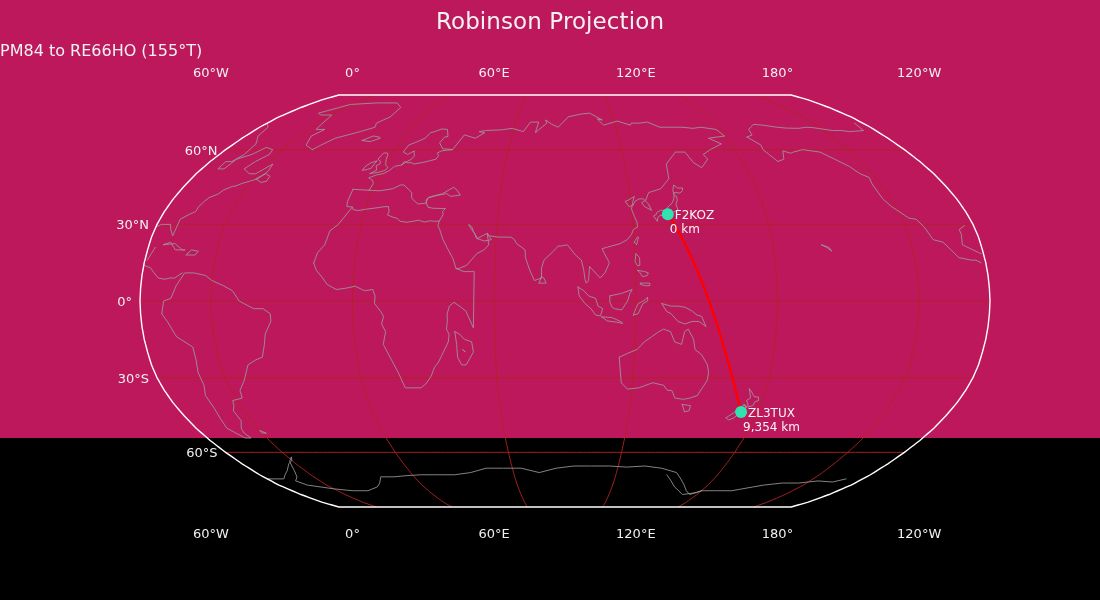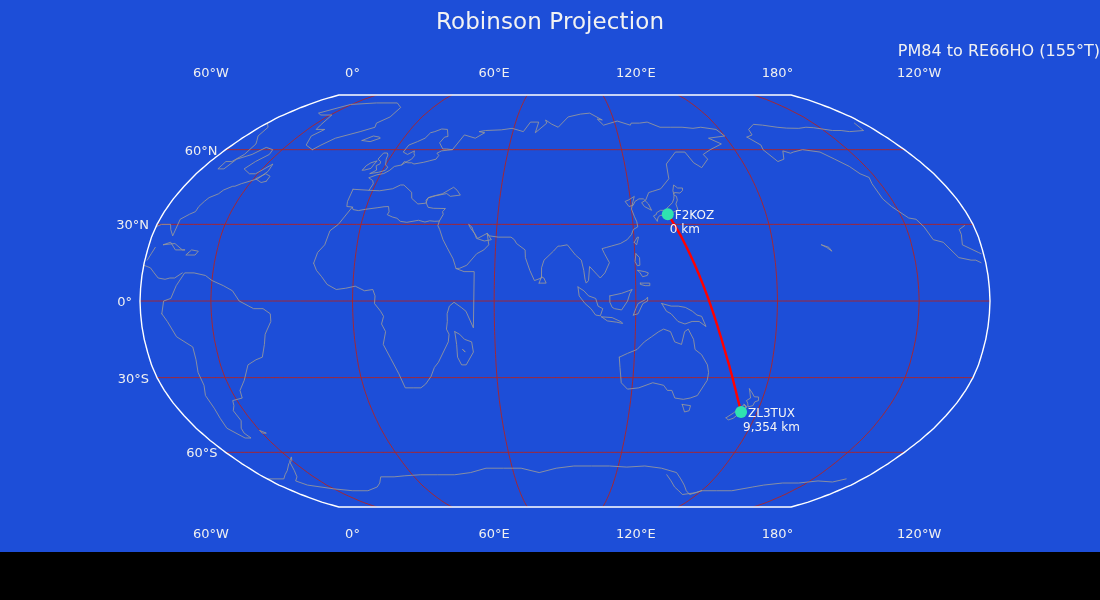--- a/index.html
+++ b/index.html
@@ -10,40 +10,40 @@
   body {
     width: 1100px;
     height: 600px;
     overflow: hidden;
     font-family: "DejaVu Sans", sans-serif;
     color: #ffffff;
   }
   #stage {
     position: relative;
     width: 1100px;
-    height: 552px;
-    background: #1d4ed8;
+    height: 438px;
+    background: #be185d;
   }
   .map-title {
     position: absolute;
     left: 0;
     top: 8px;
     width: 1100px;
     text-align: center;
     font-size: 23px;
     letter-spacing: 0.1px;
     color: #f2f2f2;
     font-weight: 400;
   }
   .map-subtitle {
     position: absolute;
     left: 0;
     top: 41px;
     width: 1100px;
-    text-align: right;
+    text-align: left;
     font-size: 16px;
     color: #f2f2f2;
     font-weight: 400;
   }
   svg#map {
     position: absolute;
     left: 0;
     top: 0;
   }
   .tick-label {

